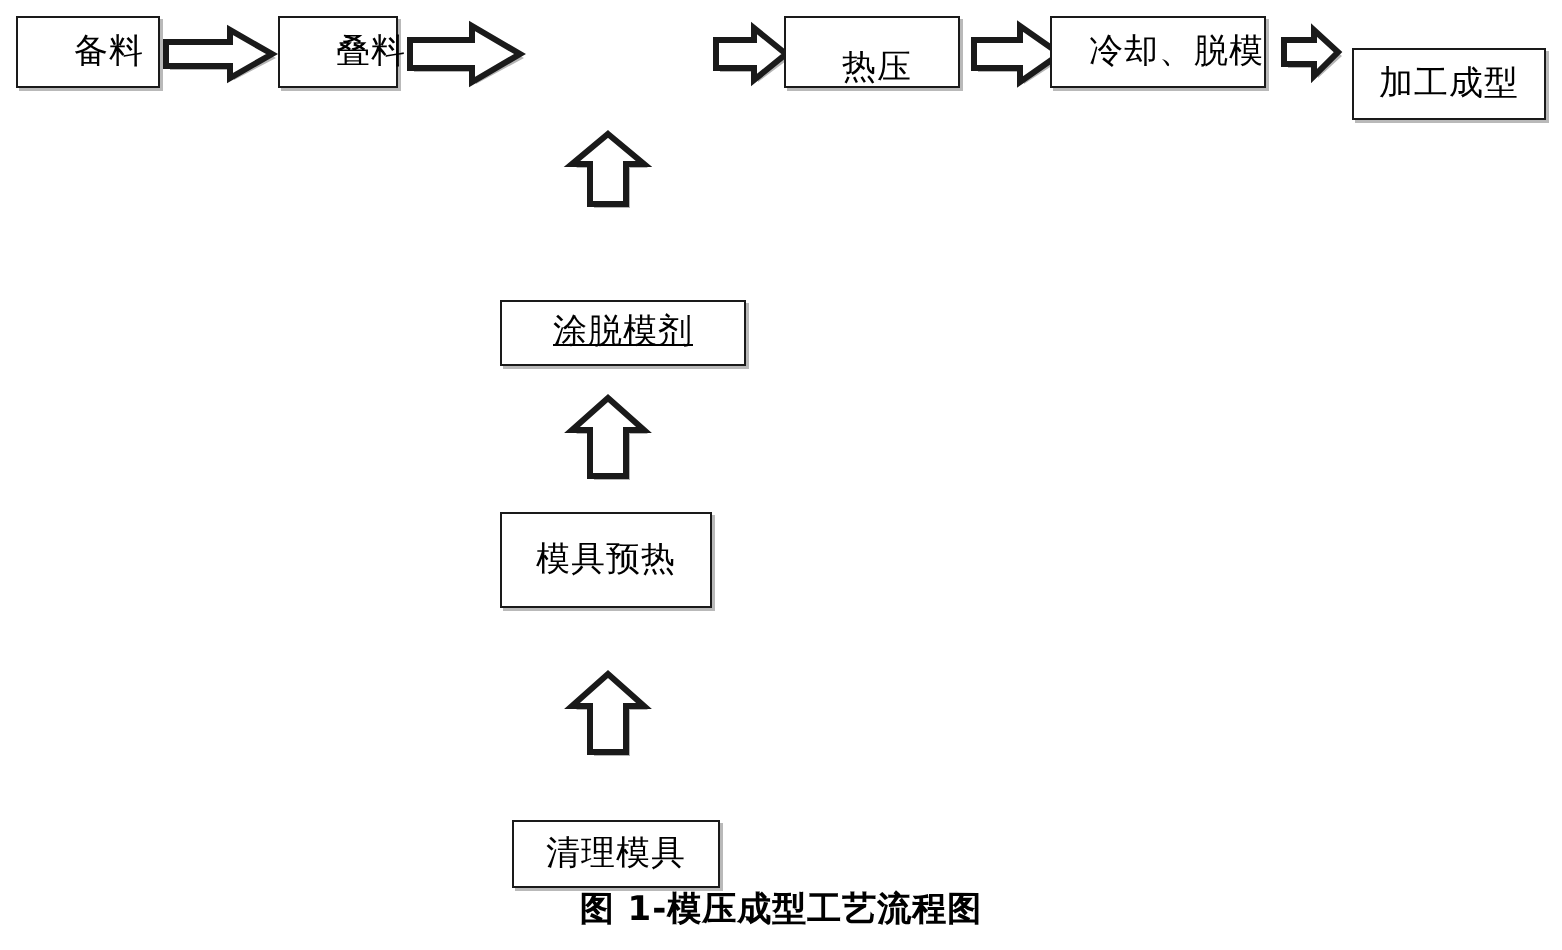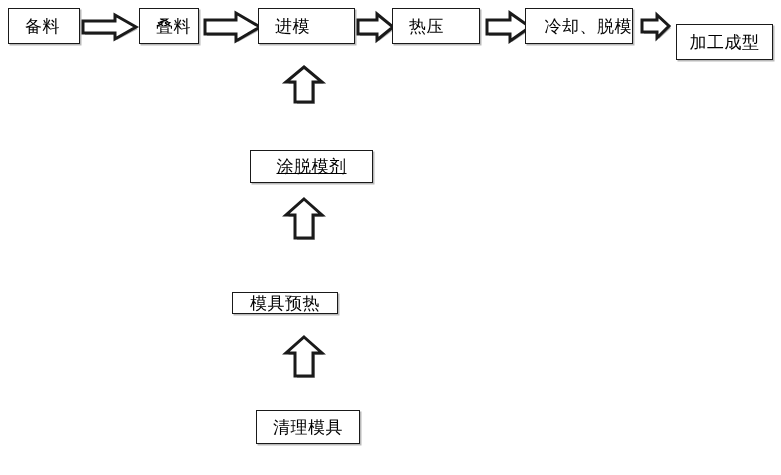--- a/index.html
+++ b/index.html
@@ -23,21 +23,21 @@
   }
   .node {
     position: absolute;
     box-sizing: border-box;
     border: 1.5px solid #1a1a1a;
     background: #ffffff;
     color: #000000;
     display: flex;
     align-items: center;
     justify-content: flex-start;
-    padding-left: 16px;
+    padding-left: 28px;
     font-size: 17px;
     line-height: 1;
     letter-spacing: 0.5px;
     white-space: nowrap;
     box-shadow: 1.5px 1.5px 0 #b9b9b9;
   }
   .node.center {
     justify-content: center;
     padding-left: 0;
   }
@@ -93,32 +93,29 @@
     <span>叠料</span>
   </div>
 
   <div class="arrow" style="left:204px; top:12px; width:58px; height:30px;">
     <svg viewBox="0 0 58 30" preserveAspectRatio="none">
       <polygon class="shadow" points="3,10 34,10 34,4 58,17 34,30 34,24 3,24"></polygon>
       <polygon points="1,8 32,8 32,1 56,15 32,29 32,22 1,22"></polygon>
     </svg>
   </div>
 
-  <div class="node" style="left:258px; top:8px; width:97px; height:36px;">
-    <span>进模</span>
-  </div>
 
   <div class="arrow" style="left:357px; top:13px; width:38px; height:28px;">
     <svg viewBox="0 0 38 28" preserveAspectRatio="none">
       <polygon class="shadow" points="3,9 22,9 22,4 38,16 22,28 22,23 3,23"></polygon>
       <polygon points="1,7 20,7 20,1 36,14 20,27 20,21 1,21"></polygon>
     </svg>
   </div>
 
-  <div class="node" style="left:392px; top:8px; width:88px; height:36px;">
+  <div class="node" style="left:392px; top:8px; width:88px; height:36px;align-items:flex-end;">
     <span>热压</span>
   </div>
 
   <div class="arrow" style="left:486px; top:12px; width:46px; height:30px;">
     <svg viewBox="0 0 46 30" preserveAspectRatio="none">
       <polygon class="shadow" points="3,10 26,10 26,4 46,17 26,30 26,24 3,24"></polygon>
       <polygon points="1,8 24,8 24,1 44,15 24,29 24,22 1,22"></polygon>
     </svg>
   </div>
 
@@ -148,29 +145,30 @@
     <span>涂脱模剂</span>
   </div>
 
   <div class="arrow" style="left:284px; top:198px; width:40px; height:42px;">
     <svg viewBox="0 0 40 42" preserveAspectRatio="none">
       <polygon class="shadow" points="22,3 40,19 31,19 31,42 13,42 13,19 4,19"></polygon>
       <polygon points="20,1 38,17 29,17 29,40 11,40 11,17 2,17"></polygon>
     </svg>
   </div>
 
-  <div class="node center" style="left:232px; top:256px; width:106px; height:22px;margin-top:36px;">
+  <div class="node center" style="left:250px; top:256px; width:106px; height:48px;">
     <span>模具预热</span>
   </div>
 
   <div class="arrow" style="left:284px; top:336px; width:40px; height:42px;">
     <svg viewBox="0 0 40 42" preserveAspectRatio="none">
       <polygon class="shadow" points="22,3 40,19 31,19 31,42 13,42 13,19 4,19"></polygon>
       <polygon points="20,1 38,17 29,17 29,40 11,40 11,17 2,17"></polygon>
     </svg>
   </div>
 
   <div class="node center" style="left:256px; top:396px; width:104px; height:34px;margin-top:14px;">
     <span>清理模具</span>
   </div>
 
+  <div class="caption">图 1-模压成型工艺流程图</div>
 
 </div>
 
 </body></html>

